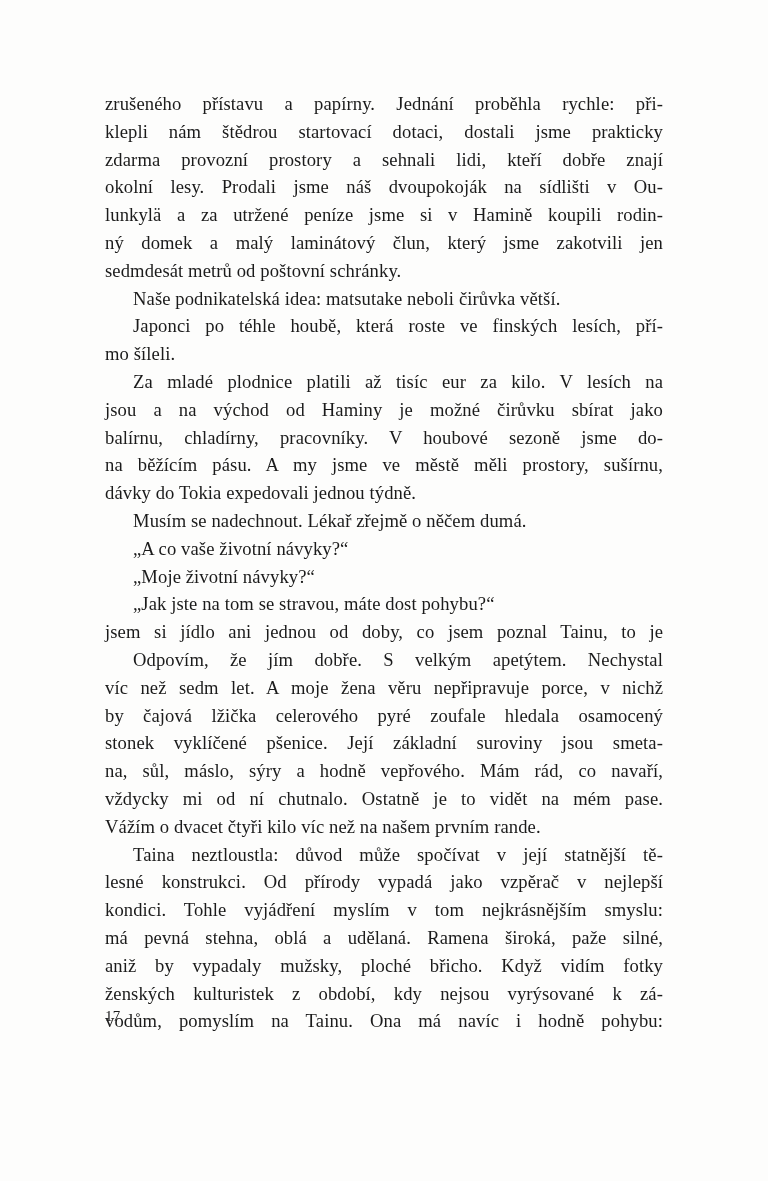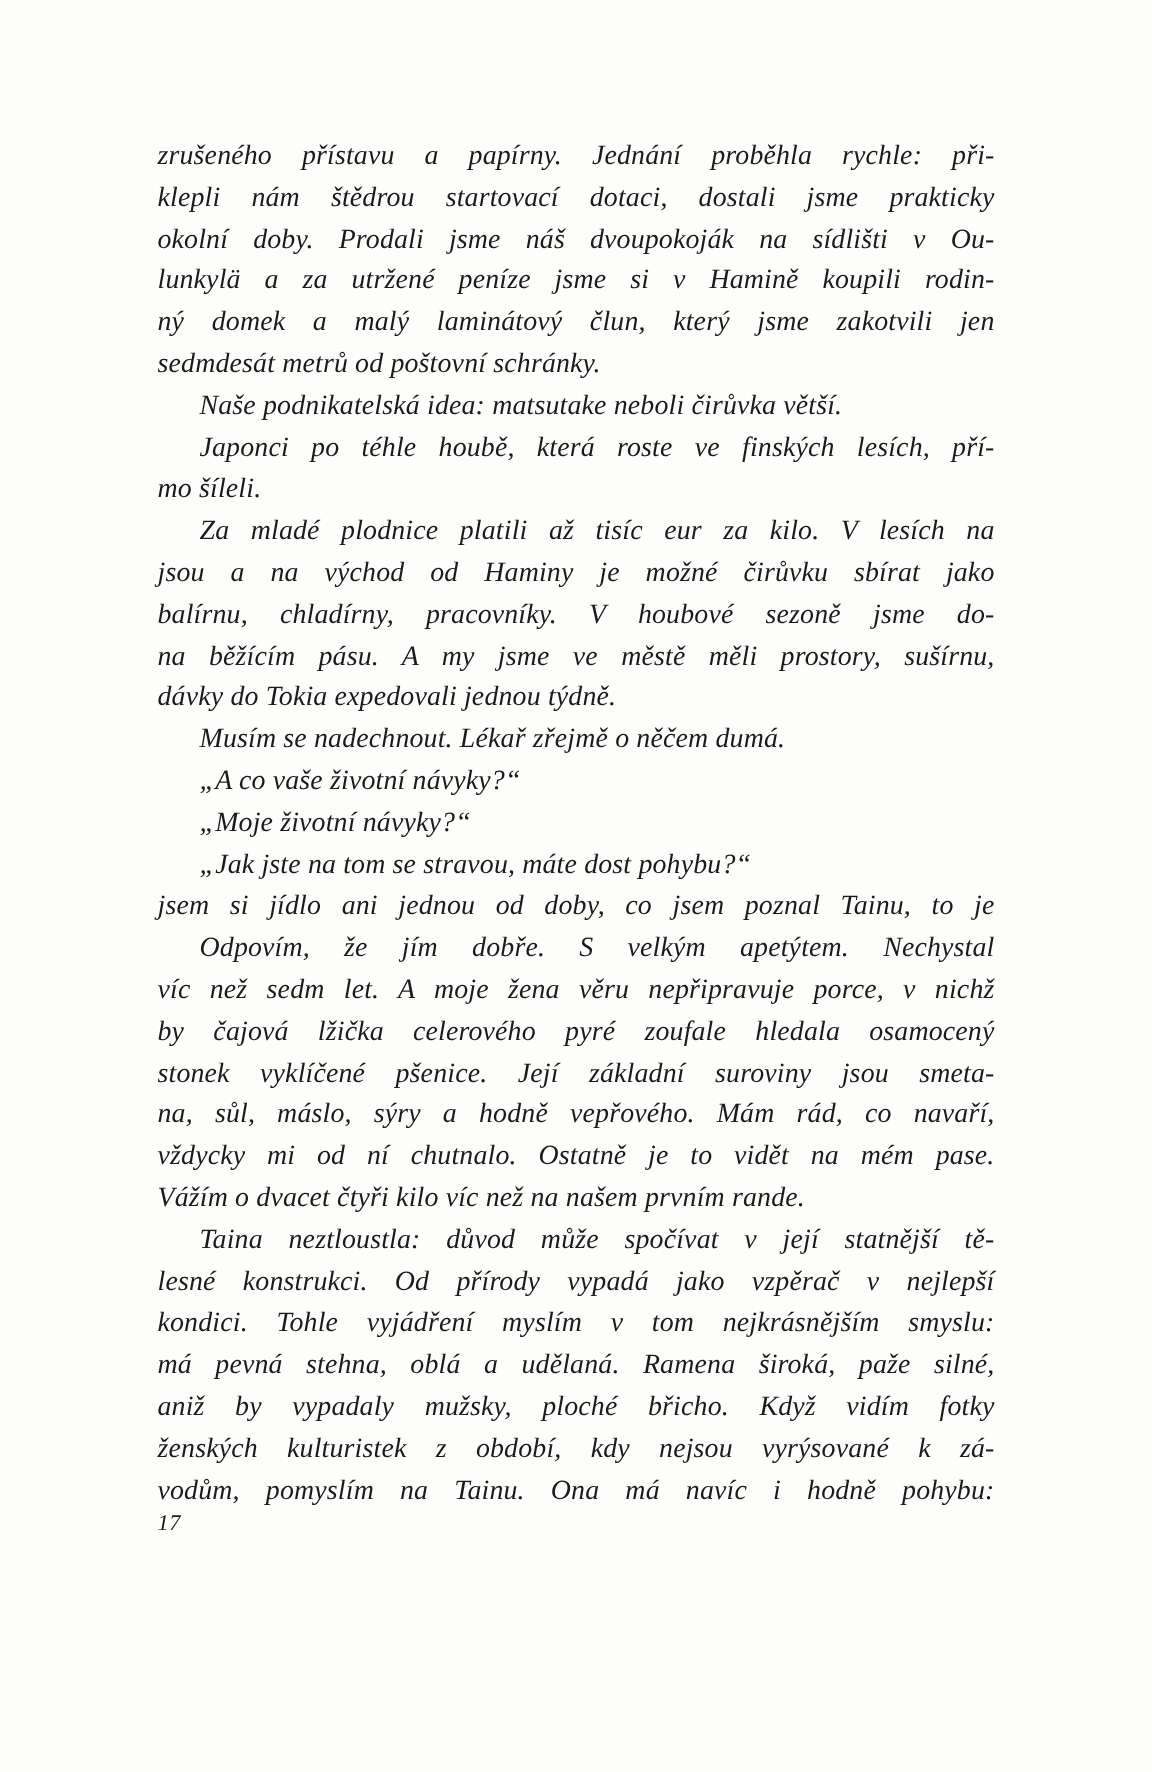--- a/index.html
+++ b/index.html
@@ -6,21 +6,20 @@
   html, body {
     width: 768px;
     height: 1181px;
     font-family: "Liberation Serif", "DejaVu Serif", serif;
   }
   .book-page {
     position: relative;
     width: 768px;
     height: 1181px;
     overflow: hidden;
-    font-style: italic;
   }
   .text-block {
     position: absolute;
     left: 105px;
     top: 90px;
     width: 558px;
     font-size: 18.6px;
     line-height: 27.8px;
     letter-spacing: 0.1px;
   }
@@ -46,21 +45,22 @@
     letter-spacing: 0.3px;
   }
 </style>
 </head>
 <body style="background: rgb(253, 253, 252); color: rgb(27, 27, 27);">
 
 <div class="book-page">
   <div class="text-block">
       <div class="line">zrušeného přístavu a papírny. Jednání proběhla rychle: při-</div>
       <div class="line">klepli nám štědrou startovací dotaci, dostali jsme prakticky</div>
-      <div class="line">okolní doby. Prodali jsme náš dvoupokoják na sídlišti v Ou-</div>
+      <div class="line">zdarma provozní prostory a sehnali lidi, kteří dobře znají</div>
+      <div class="line">okolní lesy. Prodali jsme náš dvoupokoják na sídlišti v Ou-</div>
       <div class="line">lunkylä a za utržené peníze jsme si v Hamině koupili rodin-</div>
       <div class="line">ný domek a malý laminátový člun, který jsme zakotvili jen</div>
       <div class="line last">sedmdesát metrů od poštovní schránky.</div>
       <div class="para"></div>
       <div class="line last indent">Naše podnikatelská idea: matsutake neboli čirůvka větší.</div>
       <div class="para"></div>
       <div class="line indent">Japonci po téhle houbě, která roste ve finských lesích, pří-</div>
       <div class="line last">mo šíleli.</div>
       <div class="para"></div>
       <div class="line indent">Za mladé plodnice platili až tisíc eur za kilo. V lesích na</div>

